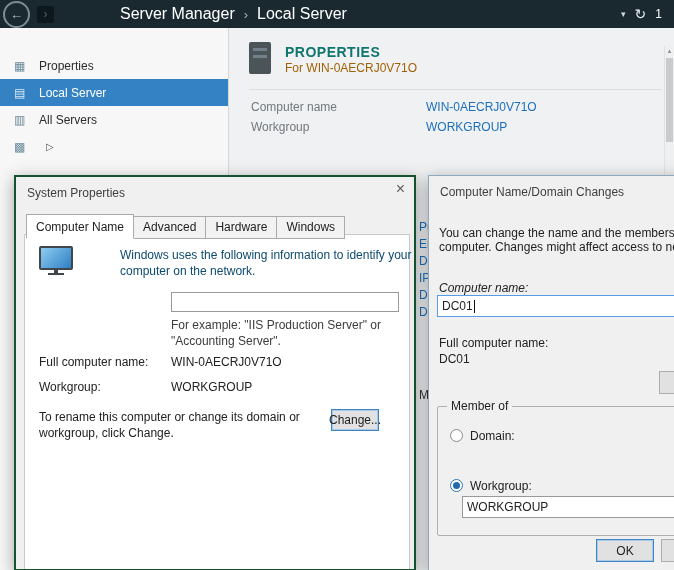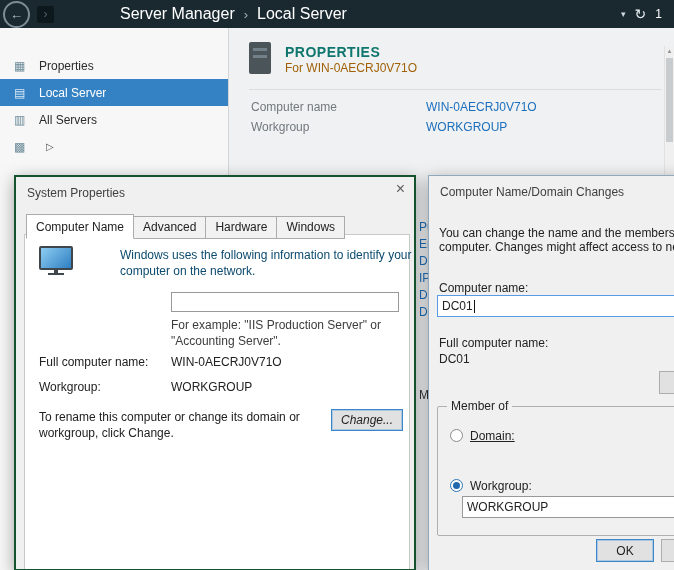--- a/index.html
+++ b/index.html
@@ -178,46 +178,46 @@
         <div>"Accounting Server".</div>
       </div>
 
       <div class="sp-lbl" style="top:120px;">Full computer name:</div>
       <div class="sp-val" style="top:120px;">WIN-0AECRJ0V71O</div>
 
       <div class="sp-lbl" style="top:145px;">Workgroup:</div>
       <div class="sp-val" style="top:145px;">WORKGROUP</div>
 
       <div class="sp-rename">To rename this computer or change its domain or workgroup, click Change.</div>
-      <div class="btn default" style="left:306px;top:174px;width:72px;height:22px;font-style:italic;">Change...</div>
+      <div class="btn default" style="left:306px;top:174px;width:48px;height:22px;">Change...</div>
     </div>
   </div>
 
   <div class="dialog cnd">
     <div class="dlg-title">Computer Name/Domain Changes</div>
 
     <div class="cnd-line" style="top:50px;">You can change the name and the membership o</div>
     <div class="cnd-line" style="top:64px;">computer. Changes might affect access to netwo</div>
 
-    <div class="cnd-line" style="top:105px;">Computer name:</div>
+    <div class="cnd-line" style="top:105px;font-style:italic;">Computer name:</div>
     <div class="tbox focused" style="left:8px;top:119px;width:302px;height:22px;">
       <span>DC01</span>
       <span class="caret-bar"></span>
     </div>
 
     <div class="cnd-line" style="top:160px;">Full computer name:</div>
     <div class="cnd-line" style="top:176px;">DC01</div>
 
     <div class="btn" style="left:230px;top:195px;width:70px;height:23px;"></div>
 
     <div class="groupbox">
       <div class="gb-label">Member of</div>
 
       <div class="radio" style="left:12px;top:22px;"></div>
-      <div class="rlabel" style="left:32px;top:22px;text-decoration:underline;">Domain:</div>
+      <div class="rlabel" style="left:32px;top:22px;">Domain:</div>
 
       <div class="radio checked" style="left:12px;top:72px;"></div>
       <div class="rlabel" style="left:32px;top:72px;">Workgroup:</div>
 
       <div class="tbox" style="left:24px;top:89px;width:276px;height:22px;">
         <span>WORKGROUP</span>
       </div>
     </div>
 
     <div class="btn default" style="left:167px;top:363px;width:58px;height:23px;">OK</div>

